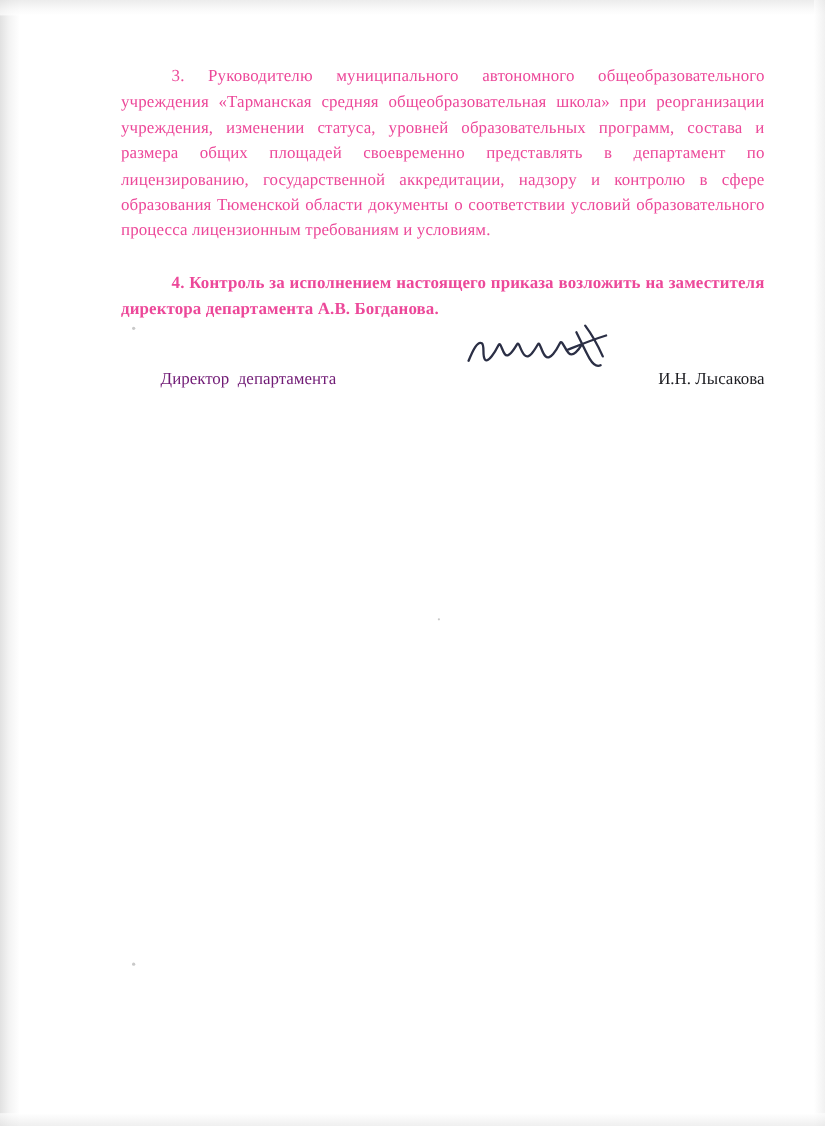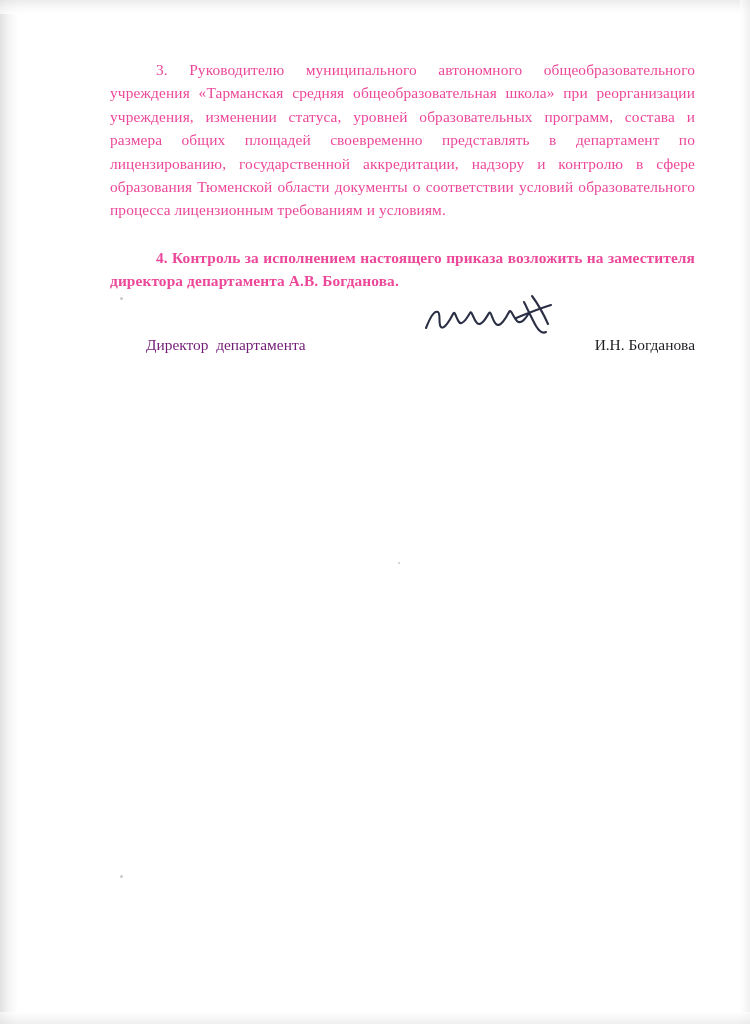--- a/index.html
+++ b/index.html
@@ -133,16 +133,16 @@
     <div class="sig-mark">
       <svg width="150" height="58" viewBox="0 0 150 58" xmlns="http://www.w3.org/2000/svg">
         <g fill="none" stroke="#2b2f45" stroke-width="2.1" stroke-linecap="round" stroke-linejoin="round">
           <path d="M6 40 C10 30, 14 22, 18 24 C21 26, 18 36, 21 39 C24 42, 30 32, 33 26 C35 22, 36 30, 39 34 C42 38, 47 30, 50 25 C52 22, 53 31, 57 35 C61 39, 66 30, 69 25 C71 22, 72 32, 76 36 C80 40, 86 30, 89 24 C91 20, 93 29, 97 33 C101 37, 106 30, 109 25"></path>
           <path d="M104 14 C108 22, 112 31, 116 38 C119 43, 122 46, 126 44"></path>
           <path d="M96 30 C106 26, 118 21, 131 17"></path>
           <path d="M112 8 C118 16, 124 27, 128 36"></path>
         </g>
       </svg>
     </div>
-    <div class="sig-name">И.Н. Богданова</div>
+    <div class="sig-name">И.Н. Лысакова</div>
   </div>
 
 </div>
 
 </body></html>

